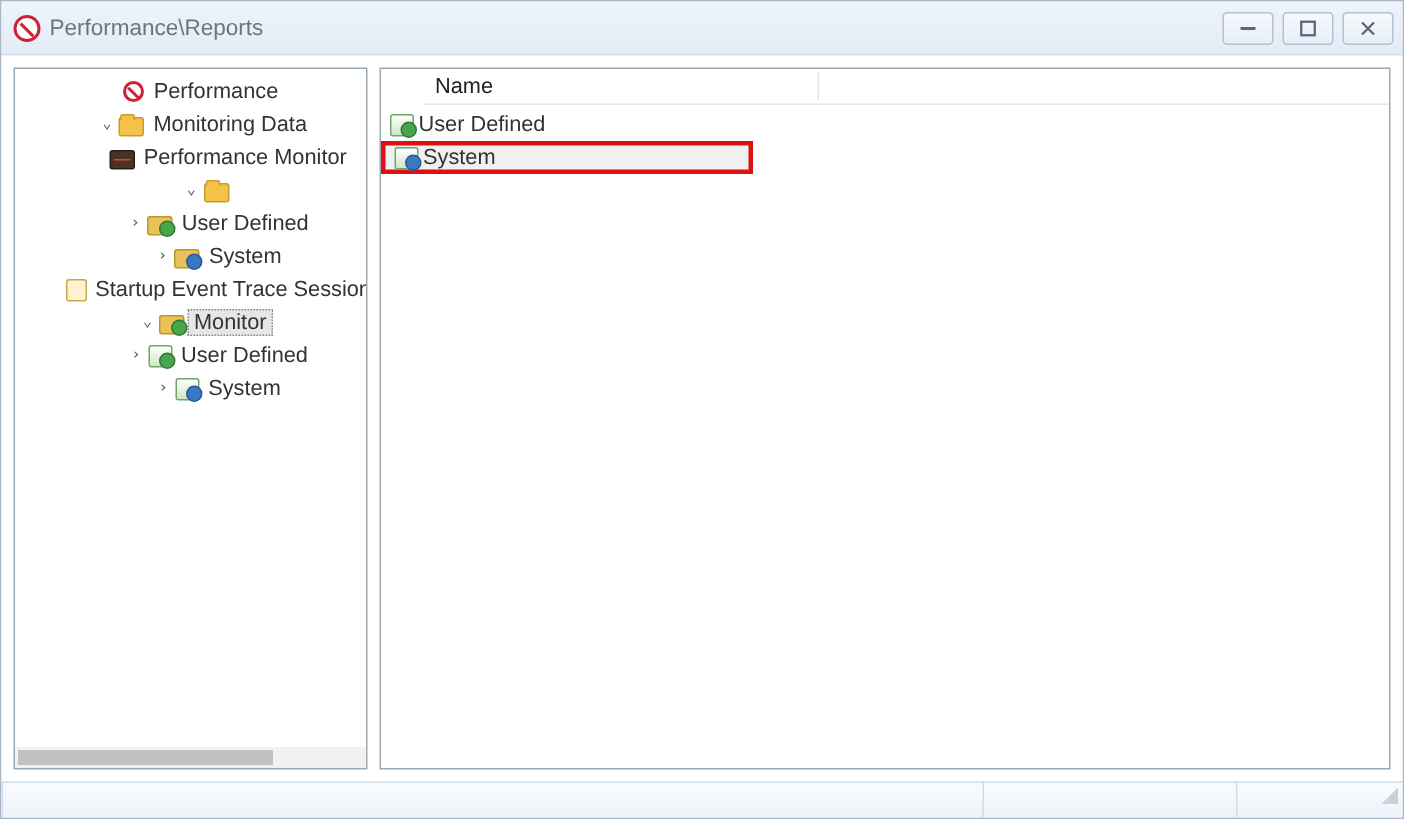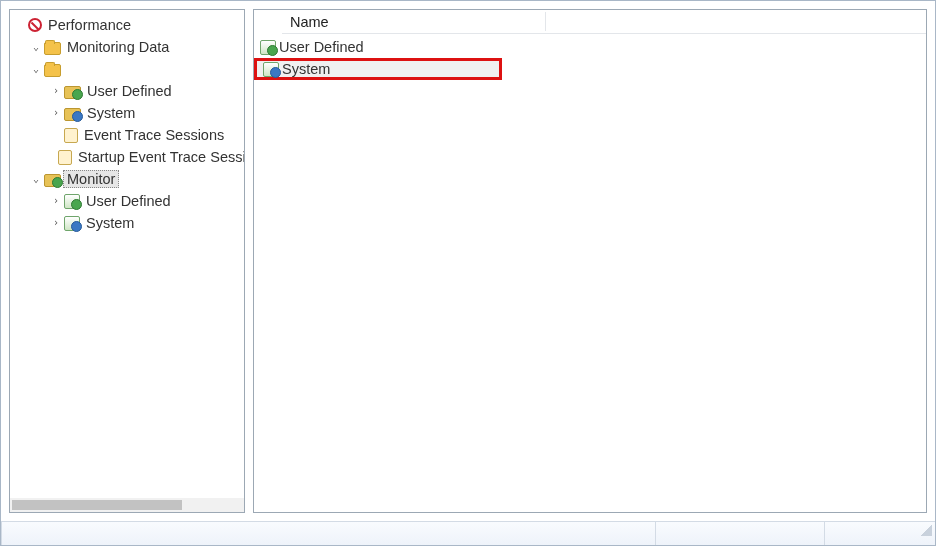--- a/index.html
+++ b/index.html
@@ -77,20 +77,21 @@
   }
   .scroll-thumb {
     height:10px; width:170px; background:#c2c2c2; border-radius:0;
   }
   .node-row {
     display:flex; align-items:center;
     height: 22px;
     padding-left: 4px;
     cursor: default;
     gap: 2px;
+    justify-content: center;
   }
   .caret {
     width: 12px; text-align:center;
     color:#555; font-size:10px; line-height:22px;
     font-family: Consolas, monospace;
   }
   .caret.empty { visibility:hidden; }
   .icon {
     width: 18px; height: 16px; flex-shrink:0;
     display:inline-block;
@@ -158,56 +159,76 @@
     width:14px;height:14px;align-self:flex-end;margin:0 3px 2px auto;
     background:
       linear-gradient(135deg,transparent 60%,#c8d1dc 60%);
   }
 </style>
 </head>
 <body>
 
 <div class="window">
 
+  <div class="titlebar">
+    <span class="title-icon"></span>
+    <span class="title-text">Performance\Reports</span>
+    <span class="title-spacer"></span>
+    <div class="win-btn">
+      <svg width="12" height="10" viewBox="0 0 12 10">
+          <rect x="1" y="4" width="10" height="2" fill="#5a6672"></rect>
+        </svg>
+    </div>
+    <div class="win-btn">
+      <svg width="12" height="12" viewBox="0 0 12 12">
+          <rect x="1.5" y="1.5" width="9" height="9" fill="none" stroke="#5a6672" stroke-width="1.5"></rect>
+        </svg>
+    </div>
+    <div class="win-btn">
+      <svg width="12" height="12" viewBox="0 0 12 12">
+          <path d="M2 2 L10 10 M10 2 L2 10" stroke="#5a6672" stroke-width="1.5" fill="none"></path>
+        </svg>
+    </div>
+  </div>
 
   <div class="client">
 
     <div class="pane tree-pane">
       <div class="tree">
 
         <div class="node-row">
           <span class="caret empty">›</span>
           <span class="icon ic-perf"></span>
           <span class="lbl">Performance</span>
         </div>
 
         <div class="node-row ind1">
           <span class="caret">⌄</span>
           <span class="icon ic-folder"></span>
           <span class="lbl">Monitoring Data</span>
         </div>
+        <div class="node-row ind2">
+          <span class="caret empty">›</span>
+          <span class="icon ic-monitor"></span>
+          <span class="lbl">Performance Monitor</span>
+        </div>
 
         <div class="node-row ind1">
           <span class="caret">⌄</span>
           <span class="icon ic-folder"></span>
         </div>
         <div class="node-row ind2">
           <span class="caret">›</span>
           <span class="icon ic-folder-green"></span>
           <span class="lbl">User Defined</span>
         </div>
         <div class="node-row ind2">
           <span class="caret">›</span>
           <span class="icon ic-folder-blue"></span>
           <span class="lbl">System</span>
-        </div>
-        <div class="node-row ind2">
-          <span class="caret empty">›</span>
-          <span class="icon ic-sess"></span>
-          <span class="lbl">Event Trace Sessions</span>
         </div>
         <div class="node-row ind2">
           <span class="caret empty">›</span>
           <span class="icon ic-sess"></span>
           <span class="lbl">Startup Event Trace Sessions</span>
         </div>
 
         <div class="node-row ind1">
           <span class="caret">⌄</span>
           <span class="icon ic-folder-green"></span>

